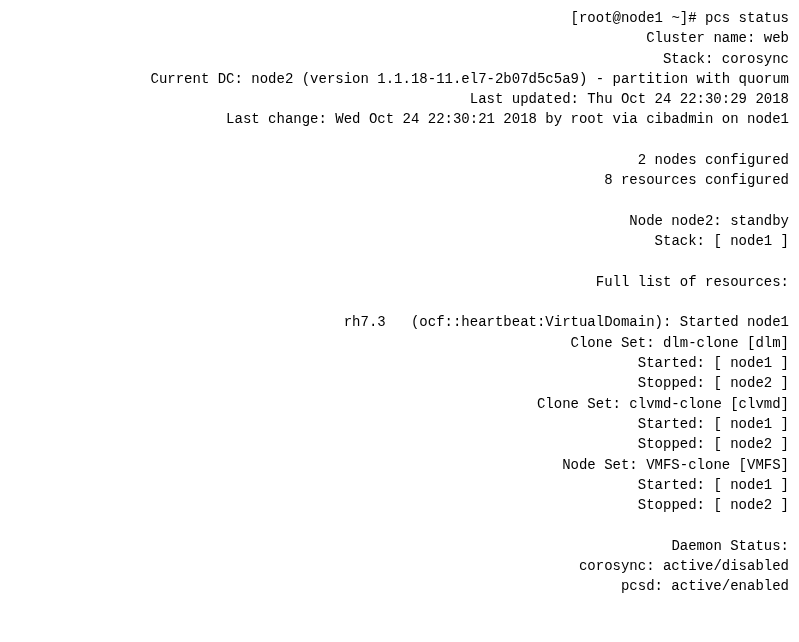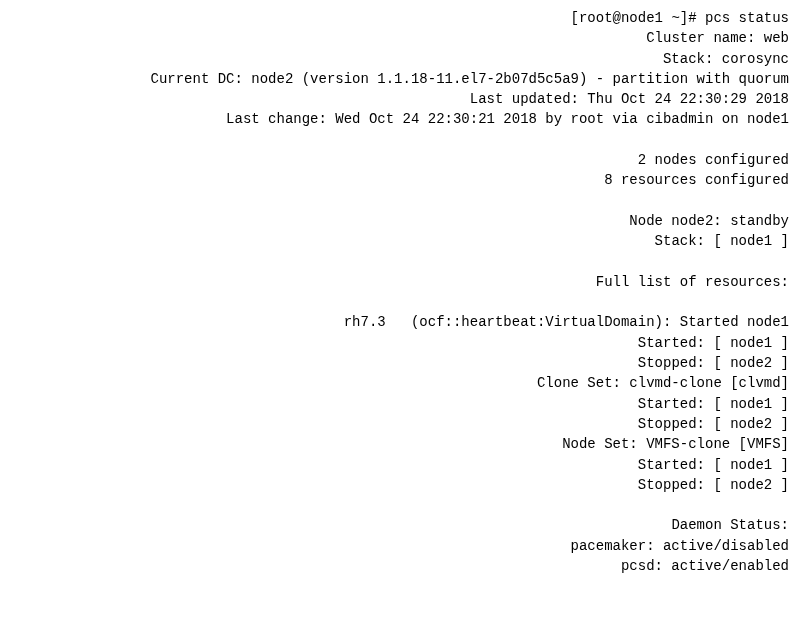--- a/index.html
+++ b/index.html
@@ -44,30 +44,31 @@
     <span class="line">&nbsp;</span>
     <span class="line">2 nodes configured</span>
     <span class="line">8 resources configured</span>
     <span class="line">&nbsp;</span>
     <span class="line">Node node2: standby</span>
     <span class="line">Stack: [ node1 ]</span>
     <span class="line">&nbsp;</span>
     <span class="line">Full list of resources:</span>
     <span class="line">&nbsp;</span>
     <span class="line"> rh7.3   (ocf::heartbeat:VirtualDomain): Started node1</span>
+    <span class="line"> Clone Set: dlm-clone [dlm]</span>
     <span class="line">     Started: [ node1 ]</span>
     <span class="line">     Stopped: [ node2 ]</span>
     <span class="line"> Clone Set: clvmd-clone [clvmd]</span>
     <span class="line">     Started: [ node1 ]</span>
     <span class="line">     Stopped: [ node2 ]</span>
     <span class="line"> Node Set: VMFS-clone [VMFS]</span>
     <span class="line">     Started: [ node1 ]</span>
     <span class="line">     Stopped: [ node2 ]</span>
     <span class="line">&nbsp;</span>
     <span class="line">Daemon Status:</span>
-    <span class="line">  pacemaker: active/disabled</span>
+    <span class="line">  corosync: active/disabled</span>
     <span class="line">  pcsd: active/enabled</span>
     <span class="line">
       
     </span>
   </div>
 
 </div>
 
 </body></html>

